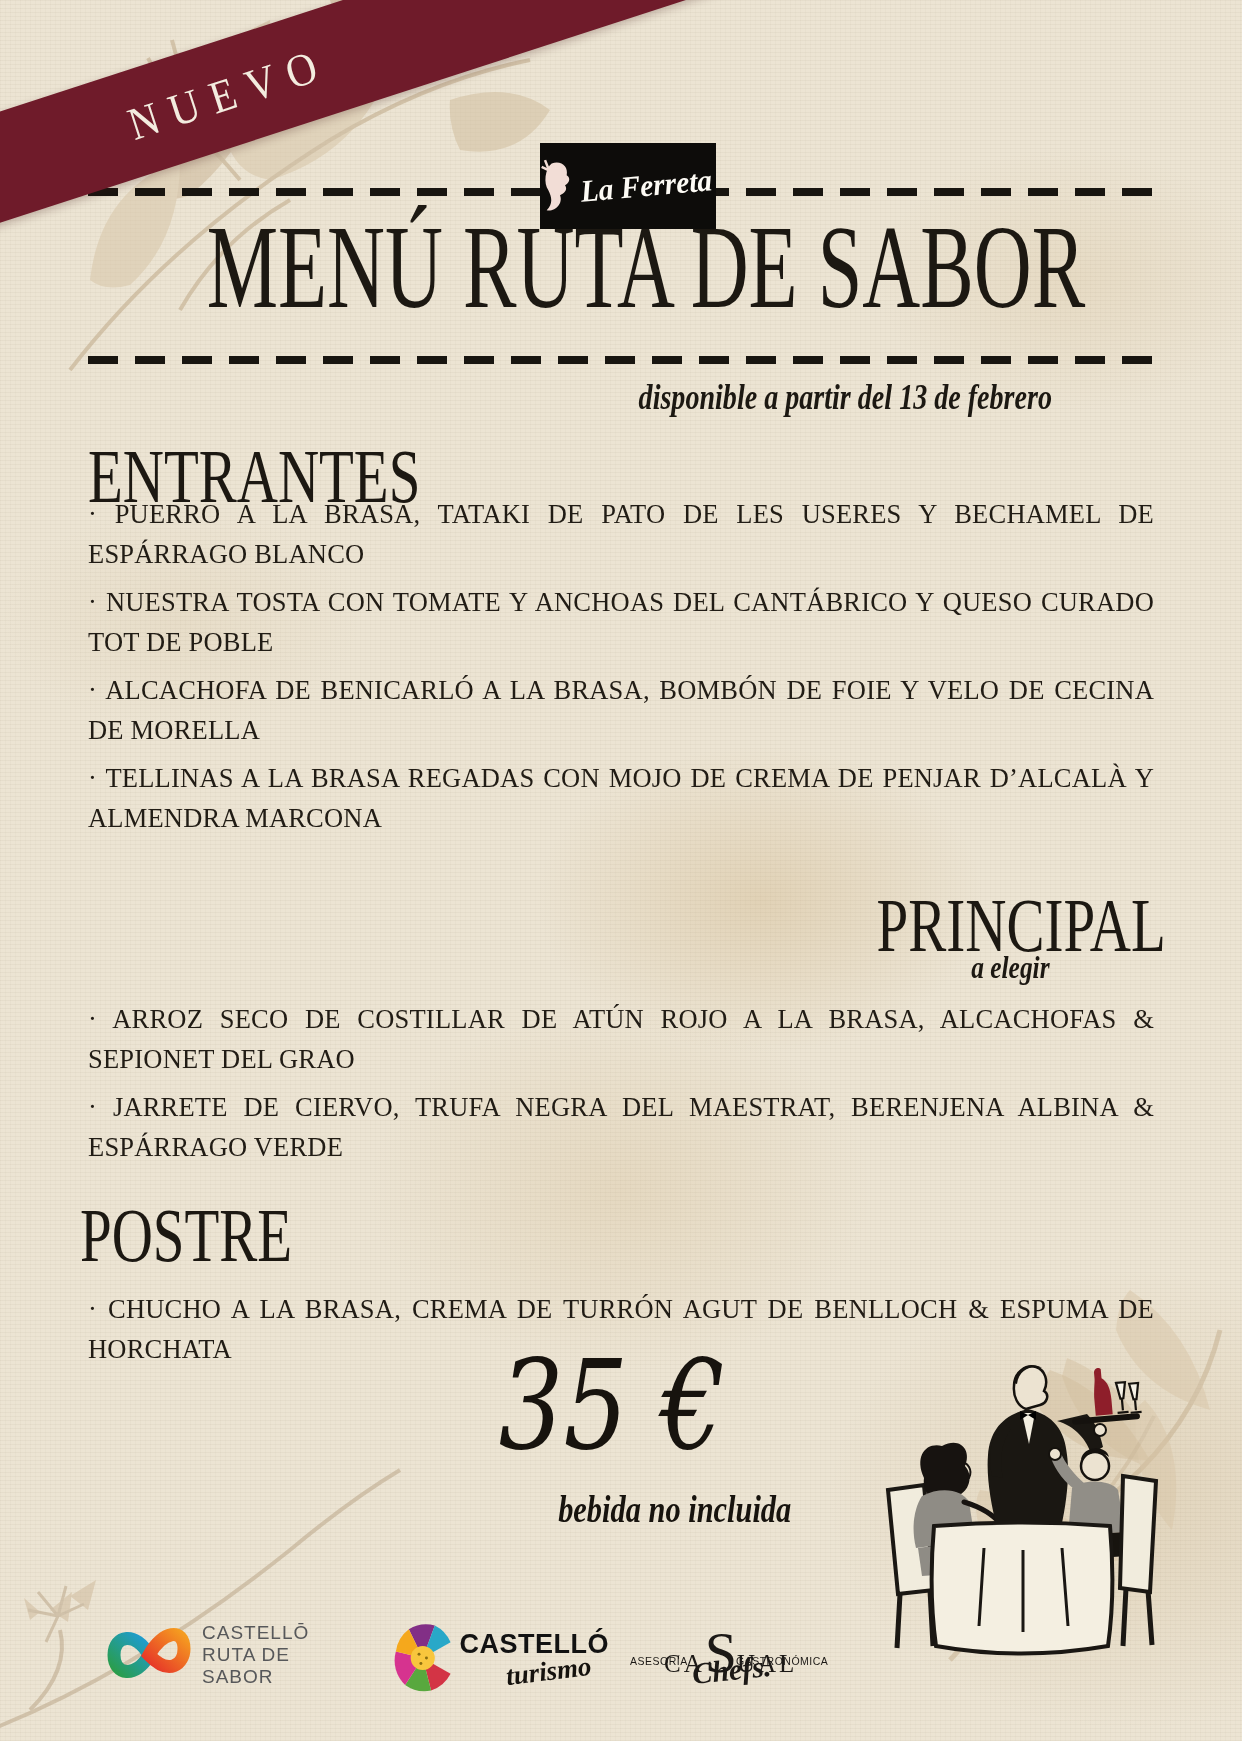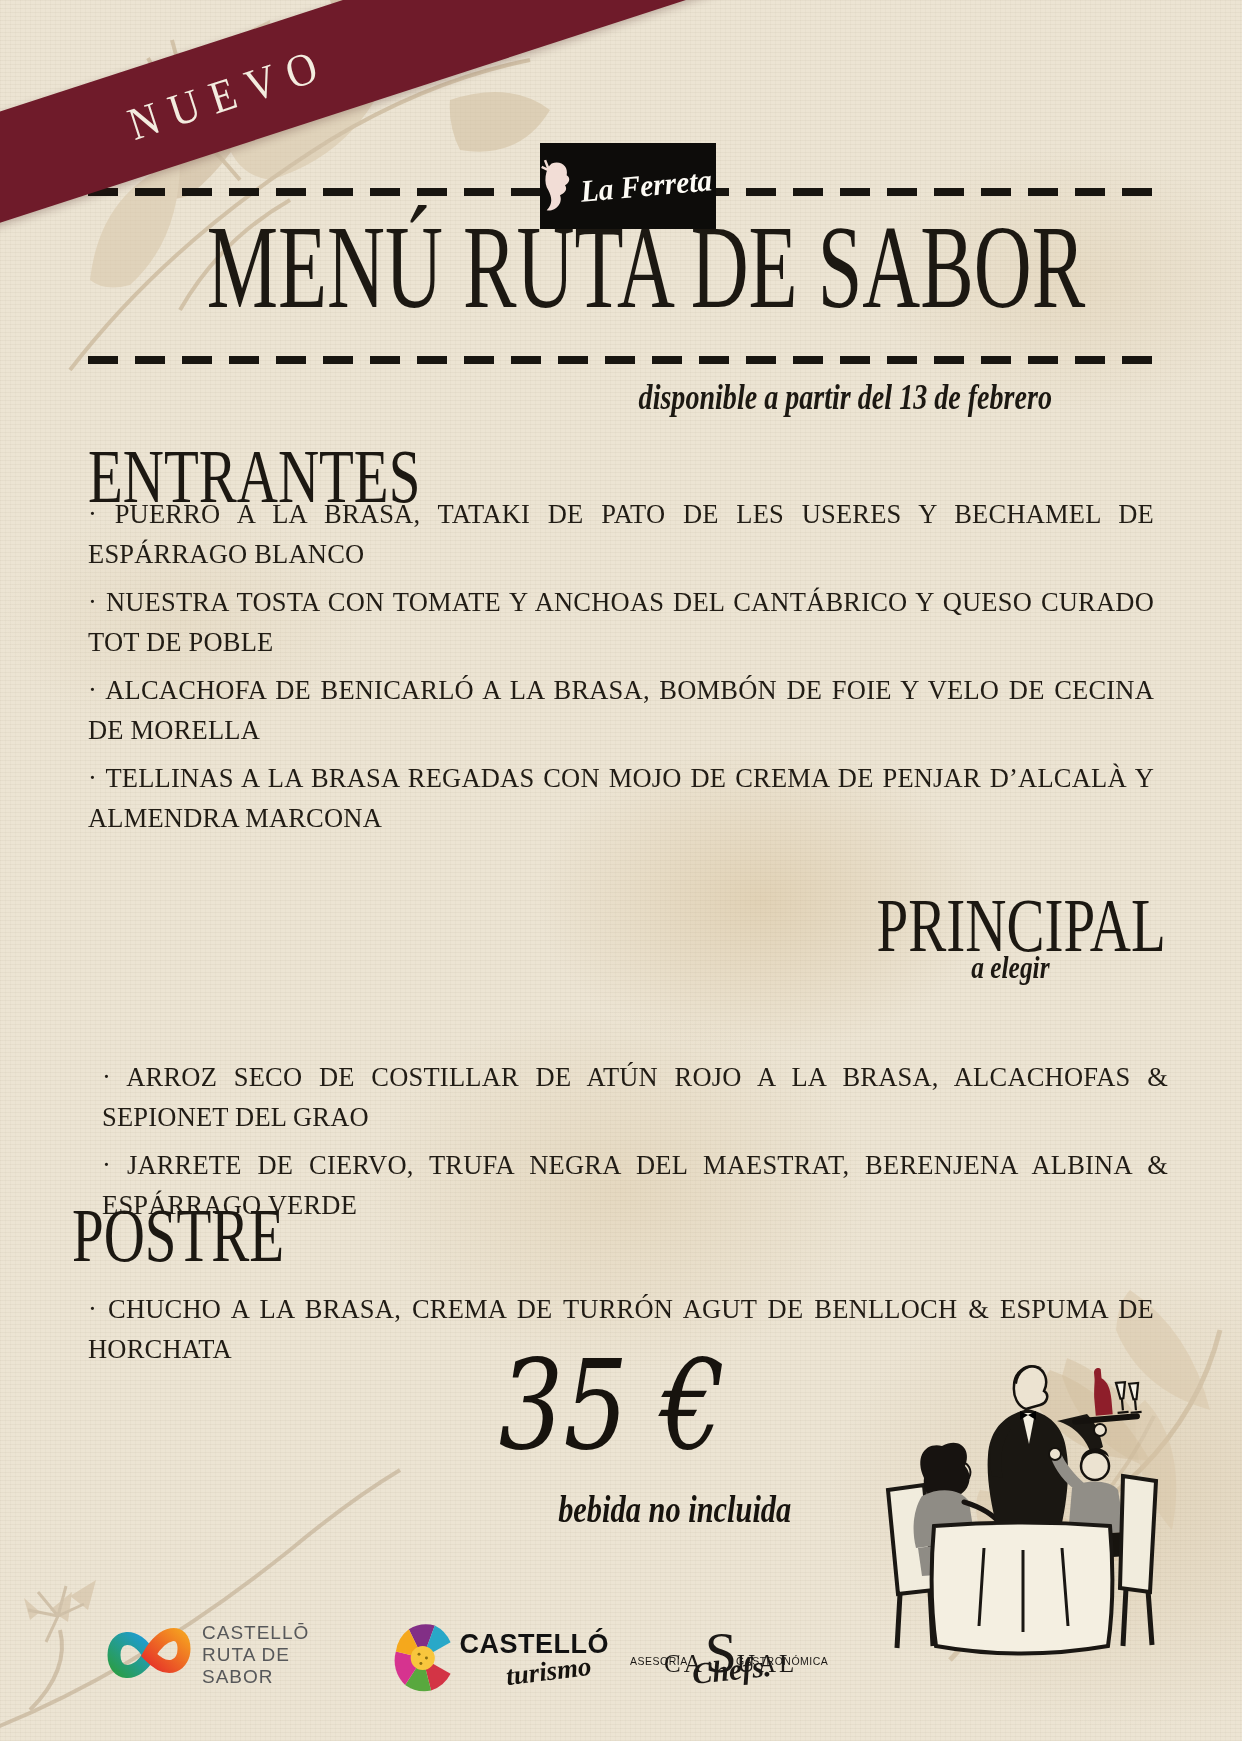--- a/index.html
+++ b/index.html
@@ -167,26 +167,26 @@
     <p>· PUERRO A LA BRASA, TATAKI DE PATO DE LES USERES Y BECHAMEL DE ESPÁRRAGO BLANCO</p>
     <p>· NUESTRA TOSTA CON TOMATE Y ANCHOAS DEL CANTÁBRICO Y QUESO CURADO TOT DE POBLE</p>
     <p>· ALCACHOFA DE BENICARLÓ A LA BRASA, BOMBÓN DE FOIE Y VELO DE CECINA DE MORELLA</p>
     <p>· TELLINAS A LA BRASA REGADAS CON MOJO DE CREMA DE PENJAR D’ALCALÀ Y ALMENDRA MARCONA</p>
   </div>
 
   <div class="sec-h h-right" style="top:887px;">
     <span>PRINCIPAL</span>
   </div>
   <div class="note-script" style="top:950px;">a elegir</div>
-  <div class="items" style="top:1057px;margin-left:14px;">
+  <div class="items" style="top:999px;">
     <p>· ARROZ SECO DE COSTILLAR DE ATÚN ROJO A LA BRASA, ALCACHOFAS &amp; SEPIONET DEL GRAO</p>
     <p>· JARRETE DE CIERVO, TRUFA NEGRA DEL MAESTRAT, BERENJENA ALBINA &amp; ESPÁRRAGO VERDE</p>
   </div>
 
-  <div class="sec-h h-left" style="left:72px; top:1197px;">
+  <div class="sec-h h-left" style="left:80px; top:1197px;">
     <span>POSTRE</span>
   </div>
   <div class="items" style="top:1289px;">
     <p>· CHUCHO A LA BRASA, CREMA DE TURRÓN AGUT DE BENLLOCH &amp; ESPUMA DE HORCHATA</p>
   </div>
 
   <div class="price">
     <span>35 €</span>
   </div>
   <div class="price-note">

